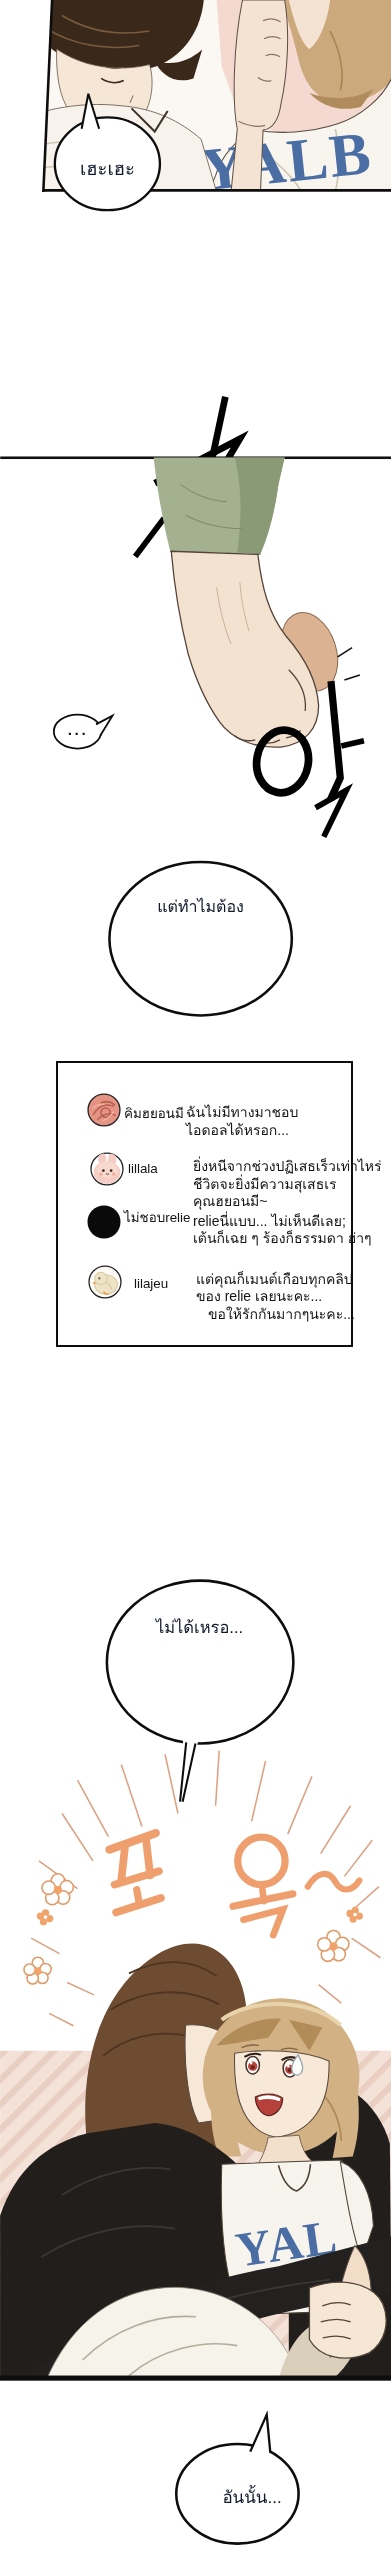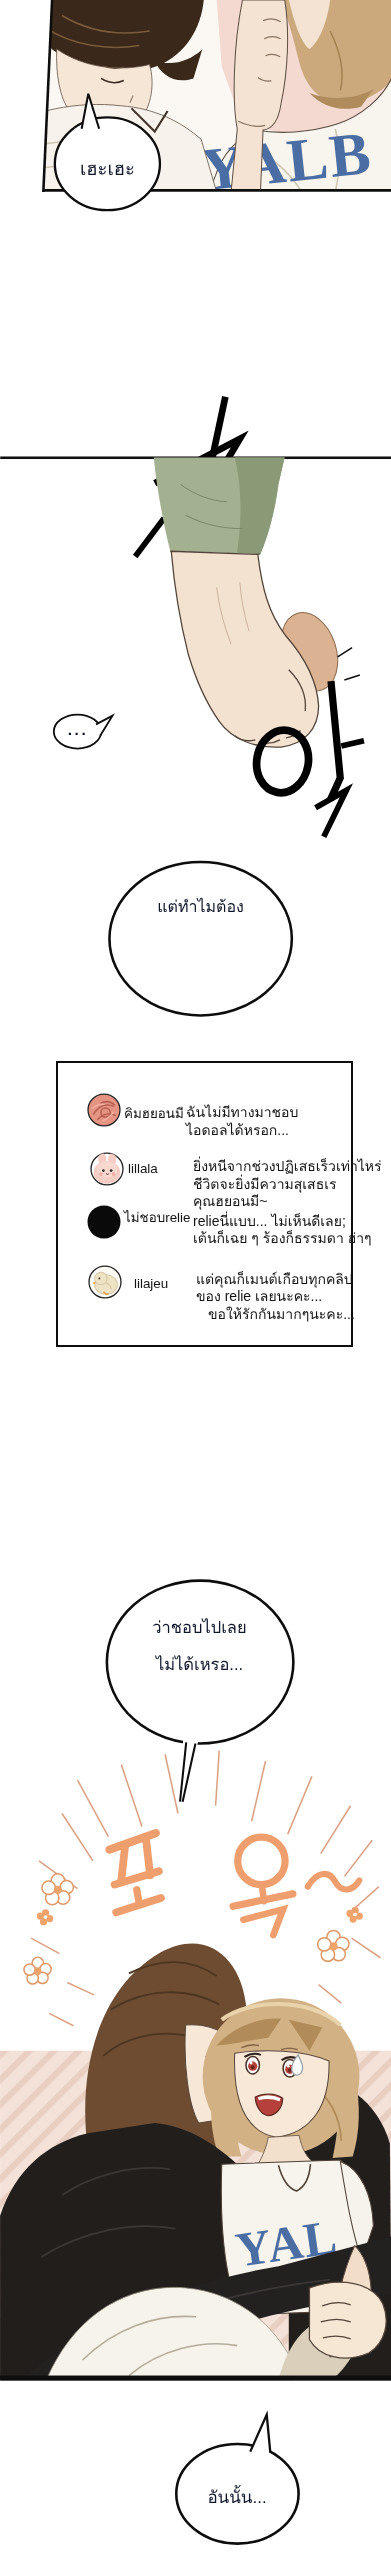--- a/index.html
+++ b/index.html
@@ -6,21 +6,21 @@
   .page{position:relative;width:392px;height:2576px;background:#ffffff;overflow:hidden;
         font-family:"Liberation Sans",sans-serif;color:#141414;}
   .abs{position:absolute;}
   svg{display:block;}
   
   .bubble-text{position:absolute;text-align:center;color:#0f172a;}
   .bt-hehe{left:56px;top:154px;width:103px;font-size:18.5px;}
   .bt-dots{left:54px;top:721px;width:48px;font-size:15.5px;font-weight:bold;letter-spacing:2.6px;}
   .bt-why{left:108px;top:888px;width:185px;font-size:16px;line-height:38px;}
   .bt-confess{left:107px;top:1609px;width:185px;font-size:16.5px;line-height:37px;}
-  .bt-that{left:175px;top:2483px;width:124px;font-size:17px;}
+  .bt-that{left:190px;top:2483px;width:124px;font-size:17px;}
   
   .comment-box{position:absolute;left:40px;top:1061px;width:297px;height:286px;
                border:2.6px solid #0d0d0d;background:#ffffff;box-sizing:border-box;margin-left:16px;}
   .c-avatar{position:absolute;width:34px;height:34px;}
   .c-user{position:absolute;font-size:13.4px;white-space:nowrap;}
   .c-line{position:absolute;font-size:14px;white-space:nowrap;}
 </style>
 </head>
 <body>
 
@@ -302,21 +302,20 @@
     <path d="M185,116 L218,46 L223,120 Z" fill="#ffffff"></path>
     <path d="M185,118 L217,46 L224,120" fill="none" stroke="#0d0d0d" stroke-width="4.5"></path>
   </svg>
 
   <div class="bubble-text bt-hehe">เฮะเฮะ</div>
   <div class="bubble-text bt-dots">...</div>
   <div class="bubble-text bt-why">
     <div>แต่ทำไมต้อง</div>
   </div>
   <div class="bubble-text bt-confess">
-    <div>ว่าชอบไปเลย</div>
     <div>ไม่ได้เหรอ...</div>
   </div>
   <div class="bubble-text bt-that">อันนั้น...</div>
 
   <div class="comment-box">
 
     <svg class="c-avatar" style="left:29px;top:30px" viewBox="0 0 66 66">
       <defs>
           <clipPath id="av1">
             <circle cx="33" cy="33" r="31"></circle>

